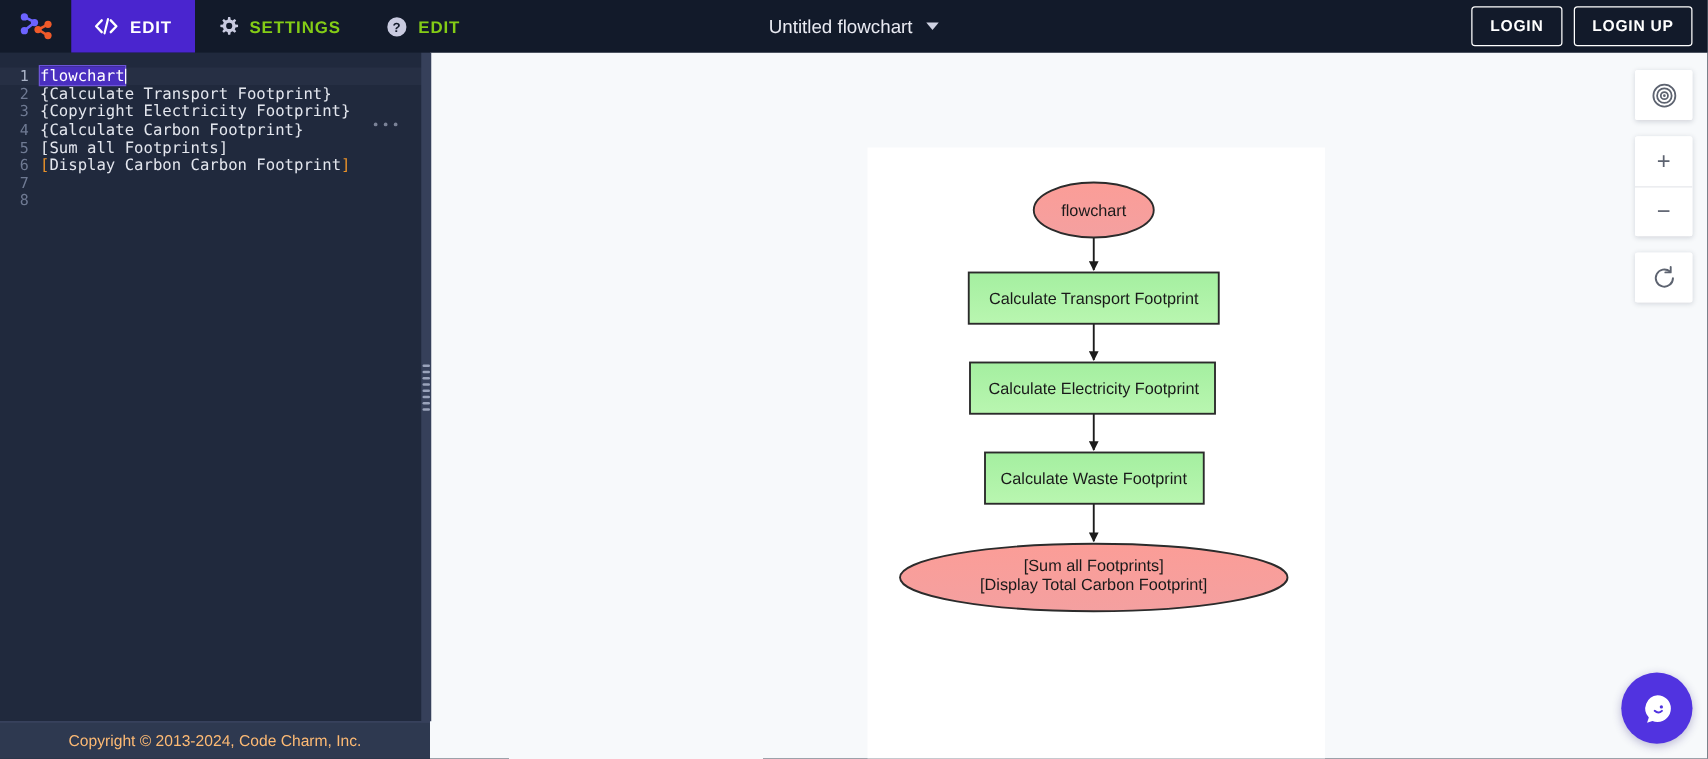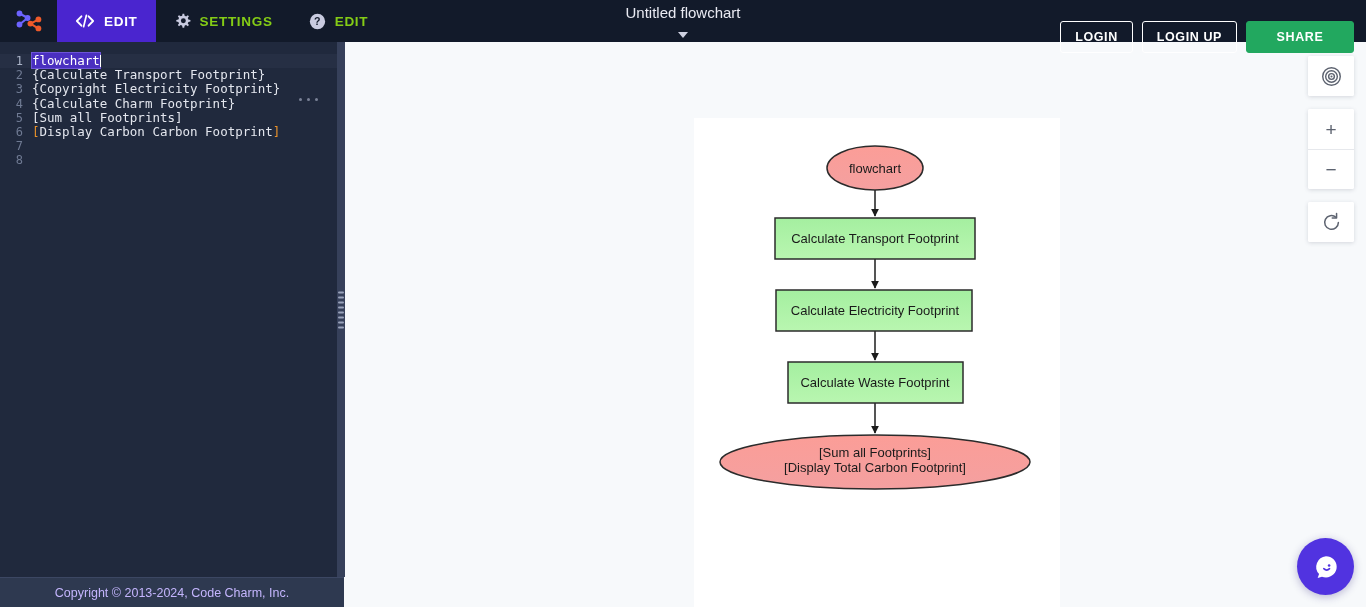--- a/index.html
+++ b/index.html
@@ -38,31 +38,31 @@
   .nav-tab.active { background: #4a25cf; color: #ffffff; }
   .nav-tab .ico { display: flex; align-items: center; }
 
   .title-center {
     position: absolute; left: 0; right: 0; top: 0; height: 42px;
     display: flex; align-items: center; justify-content: center;
     pointer-events: none;
   }
   .doc-title {
     display: flex; align-items: center; gap: 11px;
-    color: #e9eaf2; font-size: 15px; pointer-events: auto; cursor: pointer; flex-direction: column;
+    color: #e9eaf2; font-size: 15px; pointer-events: auto; cursor: pointer;
   }
   .caret {
     width: 0; height: 0;
     border-left: 5px solid transparent;
     border-right: 5px solid transparent;
     border-top: 6px solid #cfd2e2;
   }
 
   .top-actions {
-    position: absolute; right: 12px; top: 16px; height: 42px;
+    position: absolute; right: 12px; top: 0; height: 42px;
     display: flex; align-items: center; gap: 9px;
   }
   .btn-outline {
     height: 32px; min-width: 68px;
     padding: 0 14px;
     background: transparent;
     border: 1px solid #ffffff;
     border-radius: 3px;
     color: #ffffff; font-size: 12.5px; font-weight: bold;
     letter-spacing: 0.6px;
@@ -141,21 +141,21 @@
     background: #9aa3bb; border-radius: 1px;
   }
 
   
   .footer {
     position: absolute; left: 0; bottom: 0;
     width: 344px; height: 30px;
     background: #2e3950;
     border-top: 1px solid #3c4763;
     display: flex; align-items: center; justify-content: center;
-    color: #c4b5fd; font-size: 12.5px;
+    color: #fdba74; font-size: 12.5px;
   }
 
   
   .canvas {
     position: absolute; left: 344px; top: 42px;
     width: 1022px; height: 565px;
     background: #f7f9fb;
     overflow: hidden;
   }
   .paper {
@@ -262,21 +262,20 @@
     <div class="title-center">
       <div class="doc-title">
         <span>Untitled flowchart</span>
         <span class="caret"></span>
       </div>
     </div>
 
     <div class="top-actions">
       <button class="btn-outline">LOGIN</button>
       <button class="btn-outline">LOGIN UP</button>
-      <button class="btn-share">SHARE</button>
     </div>
 
   </div>
 
   <div class="editor-pane">
 
     <div class="editor-dots">
       <i></i>
         <i></i>
         <i></i>
@@ -294,21 +293,21 @@
         <span class="code-text">{Calculate Transport Footprint}</span>
       </div>
 
       <div class="code-line">
         <span class="ln">3</span>
         <span class="code-text">{Copyright Electricity Footprint}</span>
       </div>
 
       <div class="code-line">
         <span class="ln">4</span>
-        <span class="code-text">{Calculate Charm Footprint}</span>
+        <span class="code-text">{Calculate Carbon Footprint}</span>
       </div>
 
       <div class="code-line">
         <span class="ln">5</span>
         <span class="code-text">[Sum all Footprints]</span>
       </div>
 
       <div class="code-line">
         <span class="ln">6</span>
         <span class="code-text"><span class="tok-brk">[</span><span>Display Carbon Carbon Footprint</span><span class="tok-brk">]</span></span>

